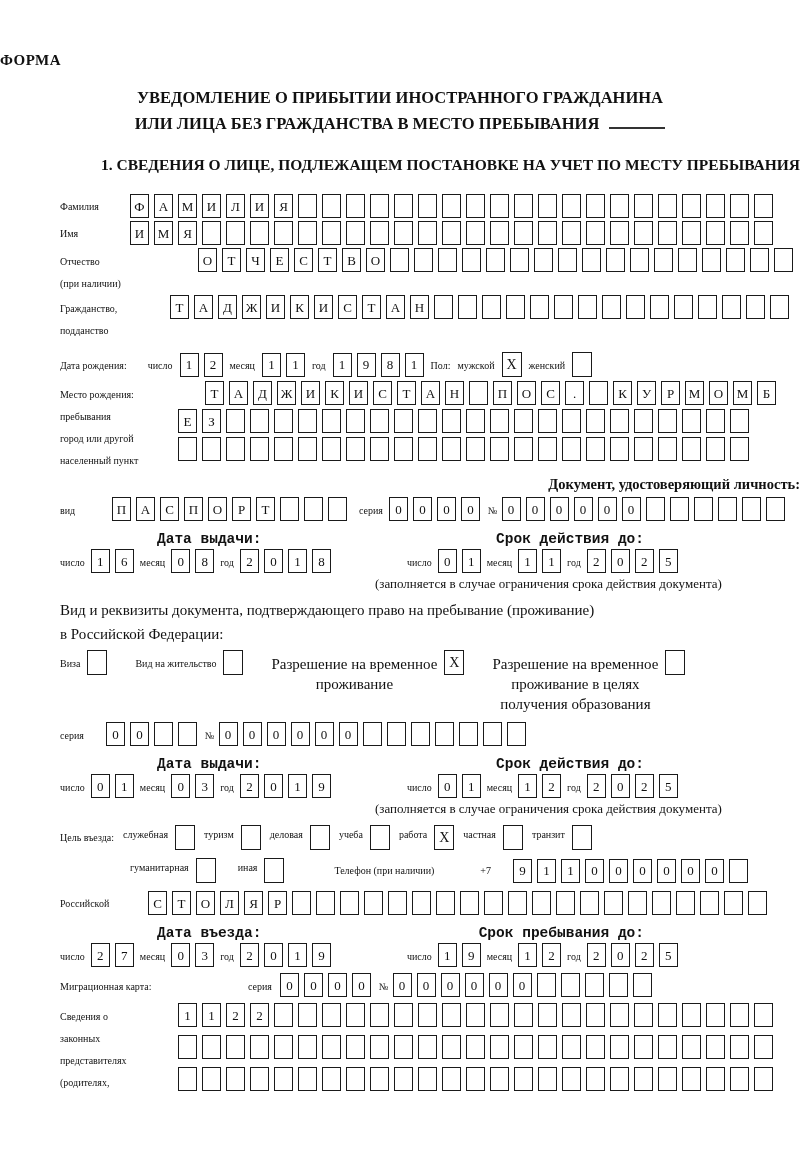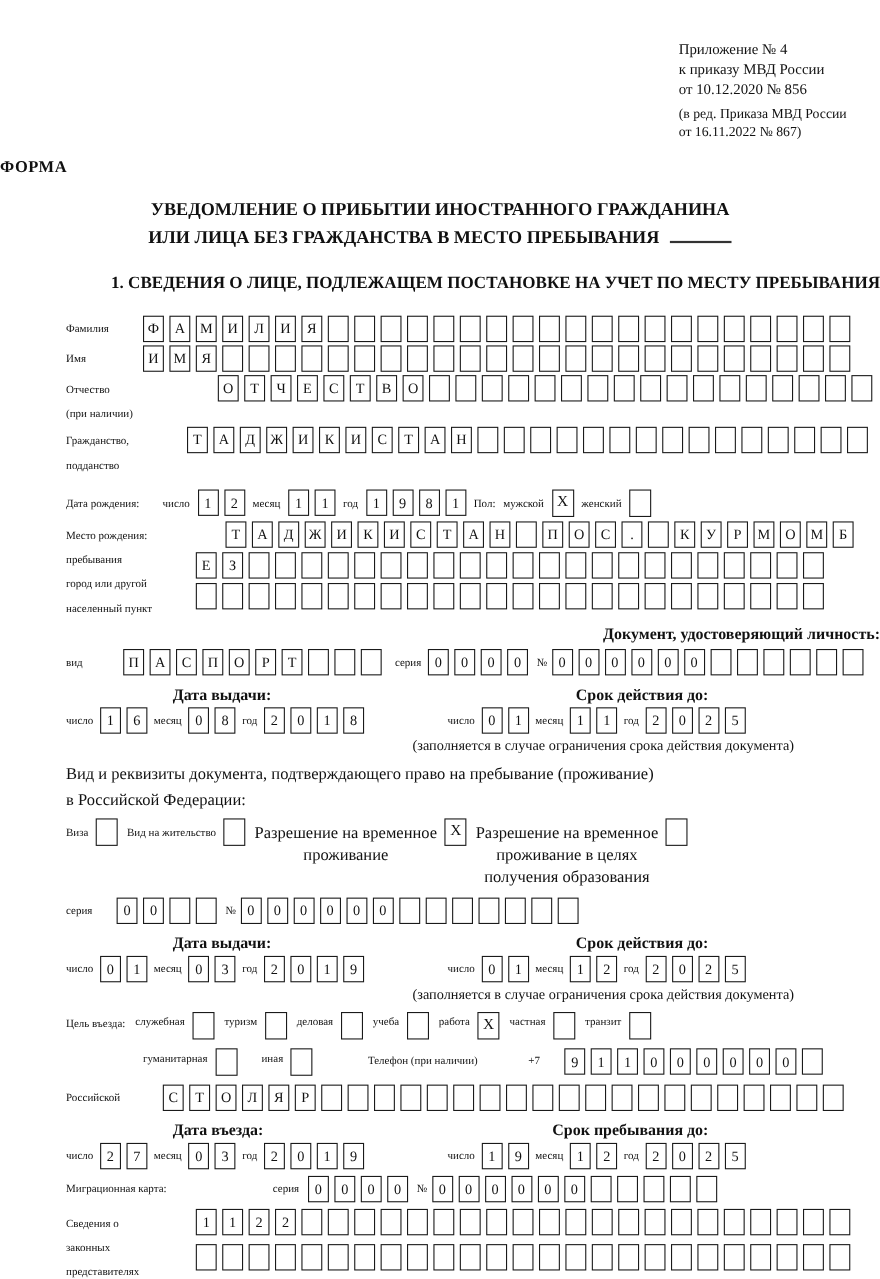--- a/index.html
+++ b/index.html
@@ -31,49 +31,40 @@
     width:20px;height:25px;border:1.6px solid #1a1a1a;box-sizing:border-box;flex:none;
     display:inline-flex;align-items:center;justify-content:center;font-size:14px;
   }
   .stack{display:flex;flex-direction:column;}
   .indent27{margin-left:27px;}
   .mb2{margin-bottom:2px;} .mb3{margin-bottom:3px;} .mb4{margin-bottom:4px;}
   .mb6{margin-bottom:6px;} .mb8{margin-bottom:8px;} .mb10{margin-bottom:10px;}
   .mh8{margin:0 4px 0 8px;} .mh10{margin:0 6px 0 12px;}
   .gapL{margin-left:14px;}
   .dochead{text-align:right;font-weight:bold;font-size:14.5px;margin:4px 0 4px 0;}
-  .dateheads{display:flex;font-weight:bold;font-size:14.5px;margin-top:10px;}
+  .dateheads{display:flex;font-weight:bold;font-size:14.5px;margin-top:10px;font-family:Liberation Mono, monospace;}
   .dh1{margin-left:97px;}
   .dh2{margin-left:auto;margin-right:148px;}
   .daterow{display:flex;align-items:center;gap:6px;margin-top:2px;}
   .dspacer{width:64px;flex:none;}
   .note{font-size:13px;margin:3px 0 6px 315px;}
   .para{font-size:15px;line-height:1.6;}
-  .stayopts{margin-top:4px;display:flex;align-items:flex-start;gap:8px;}
+  .stayopts{margin-top:4px;display:flex;align-items:flex-start;gap:28px;}
   .opt{display:flex;align-items:flex-start;gap:7px;flex:none;}
   .opt .lbl{padding-top:4px;}
   .optlbl{font-size:15px;line-height:20px;text-align:center;padding-top:4px;}
   .purpose1{display:flex;align-items:center;gap:9px;margin-top:8px;}
   .purpose1 .lbl,.purpose2 .lbl{padding-top:0;}
   .purpose2{display:flex;align-items:center;gap:22px;margin:8px 0 8px 70px;}
 </style>
 </head>
 <body>
 
 <div class="page">
 
-  <div class="annex">
-    <div>Приложение № 4</div>
-    <div>к приказу МВД России</div>
-    <div>от 10.12.2020 № 856</div>
-    <div class="amend">
-      <div>(в ред. Приказа МВД России</div>
-      <div>от 16.11.2022 № 867)</div>
-    </div>
-  </div>
 
   <div class="forma">ФОРМА</div>
 
   <div class="title">
     <div>УВЕДОМЛЕНИЕ О ПРИБЫТИИ ИНОСТРАННОГО ГРАЖДАНИНА</div>
     <div>
       <span>ИЛИ ЛИЦА БЕЗ ГРАЖДАНСТВА В МЕСТО ПРЕБЫВАНИЯ</span><span class="uline"></span>
     </div>
   </div>
 

